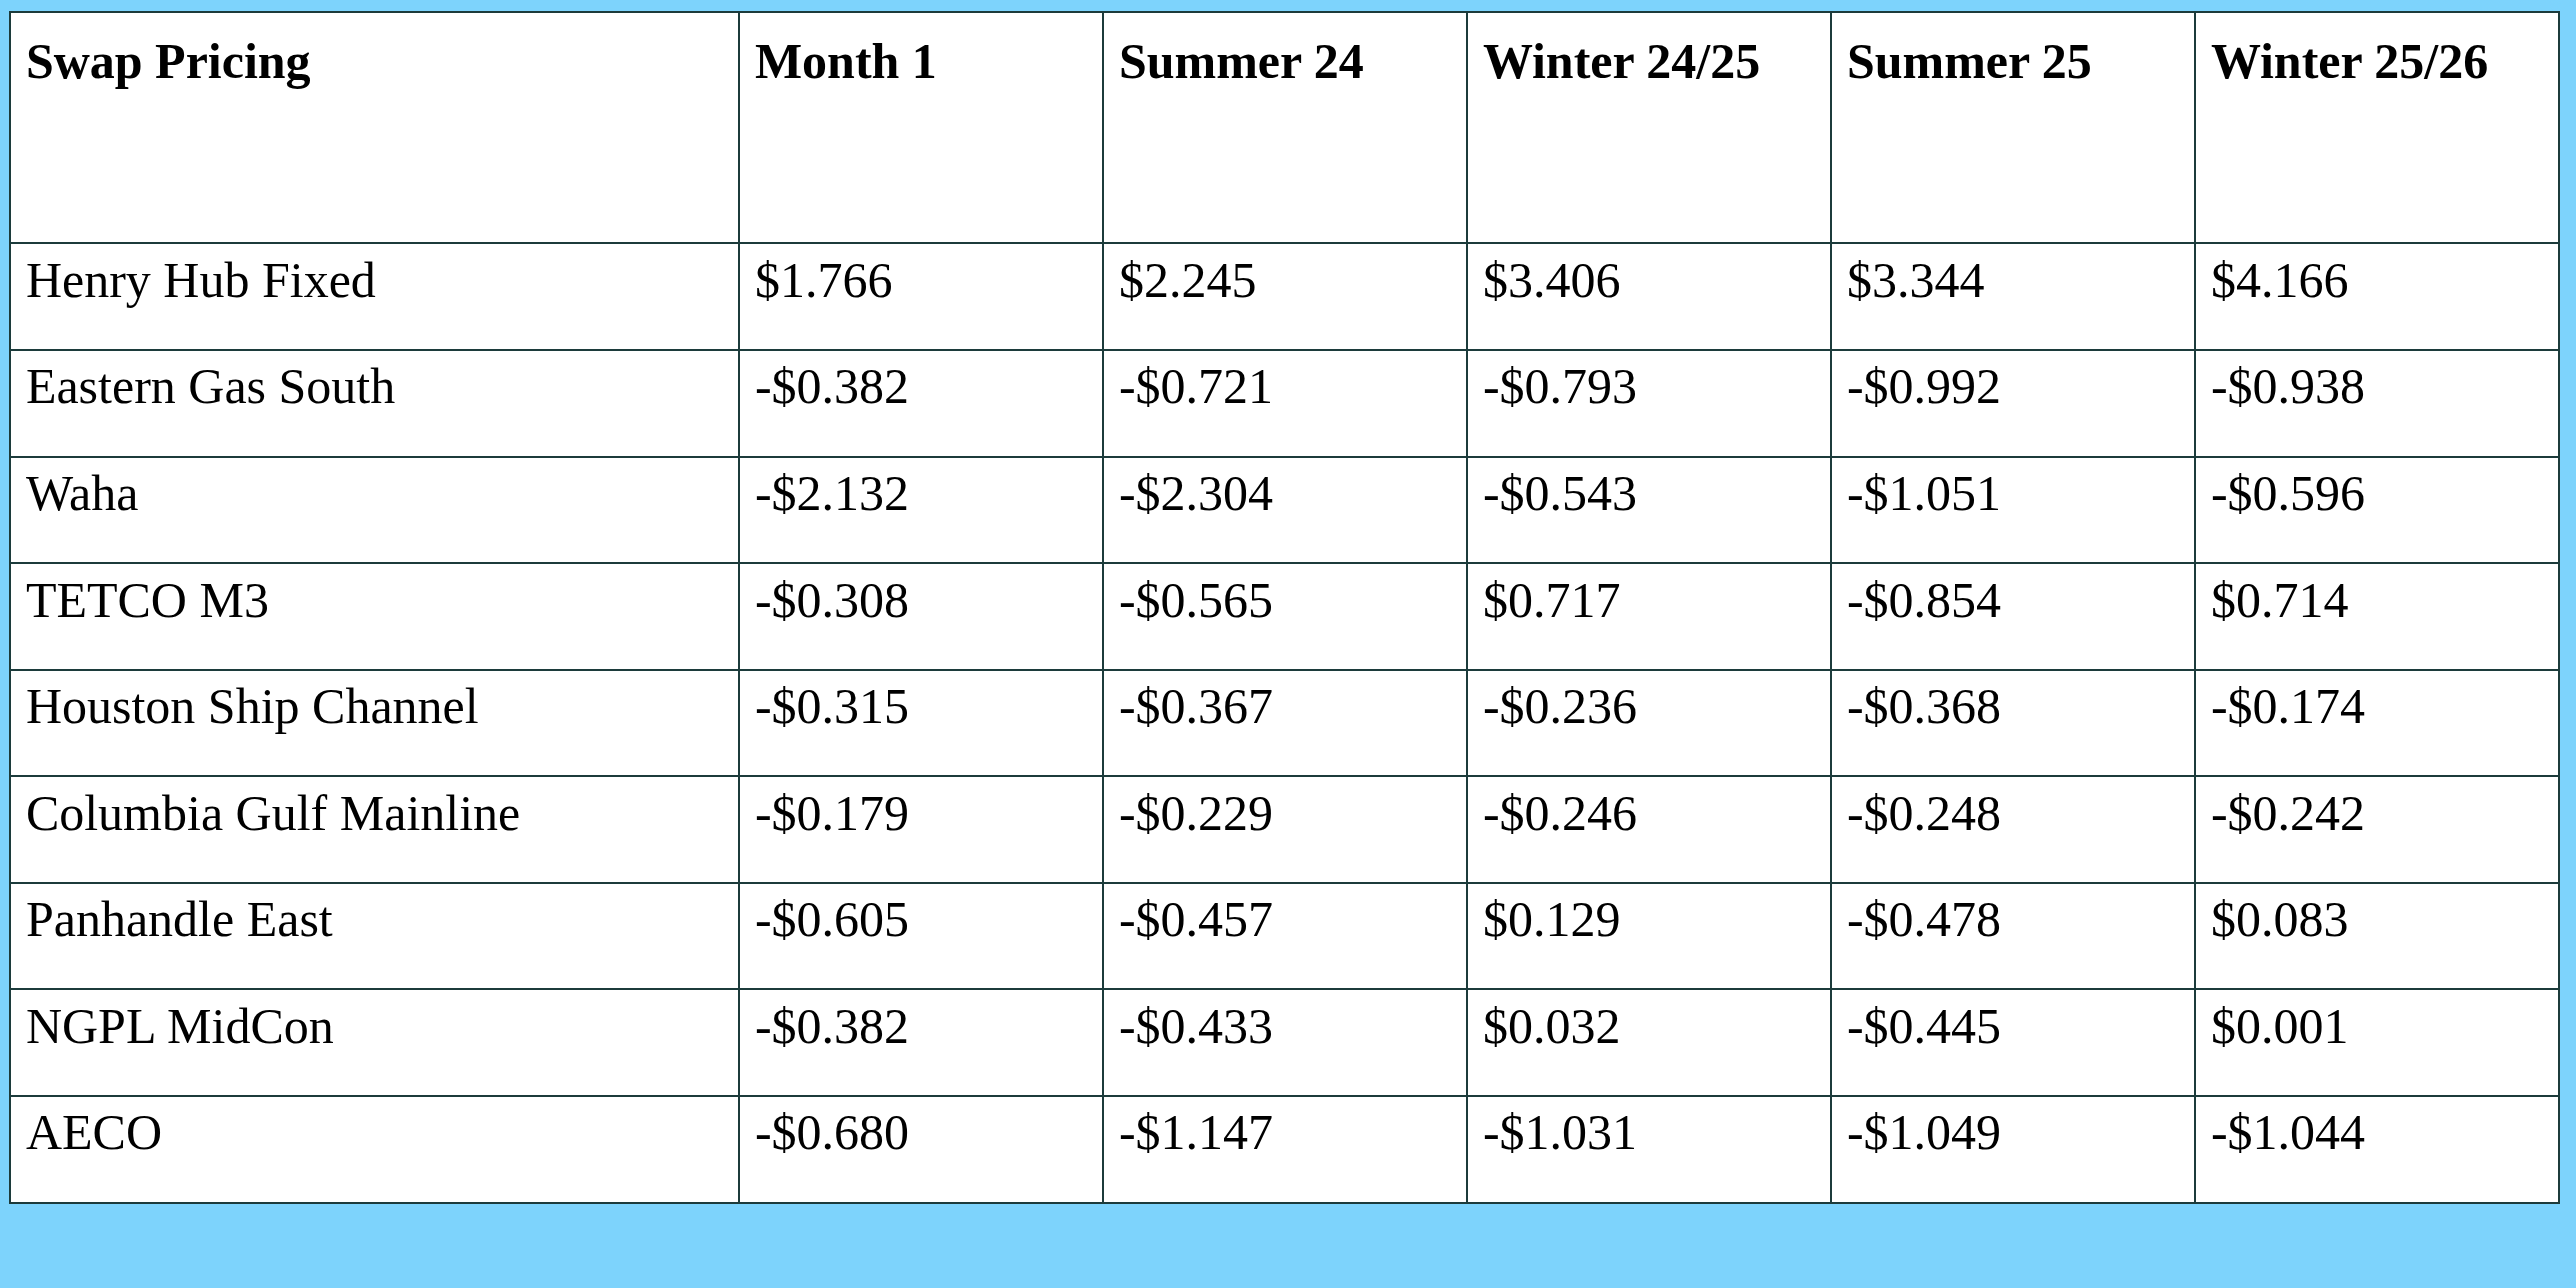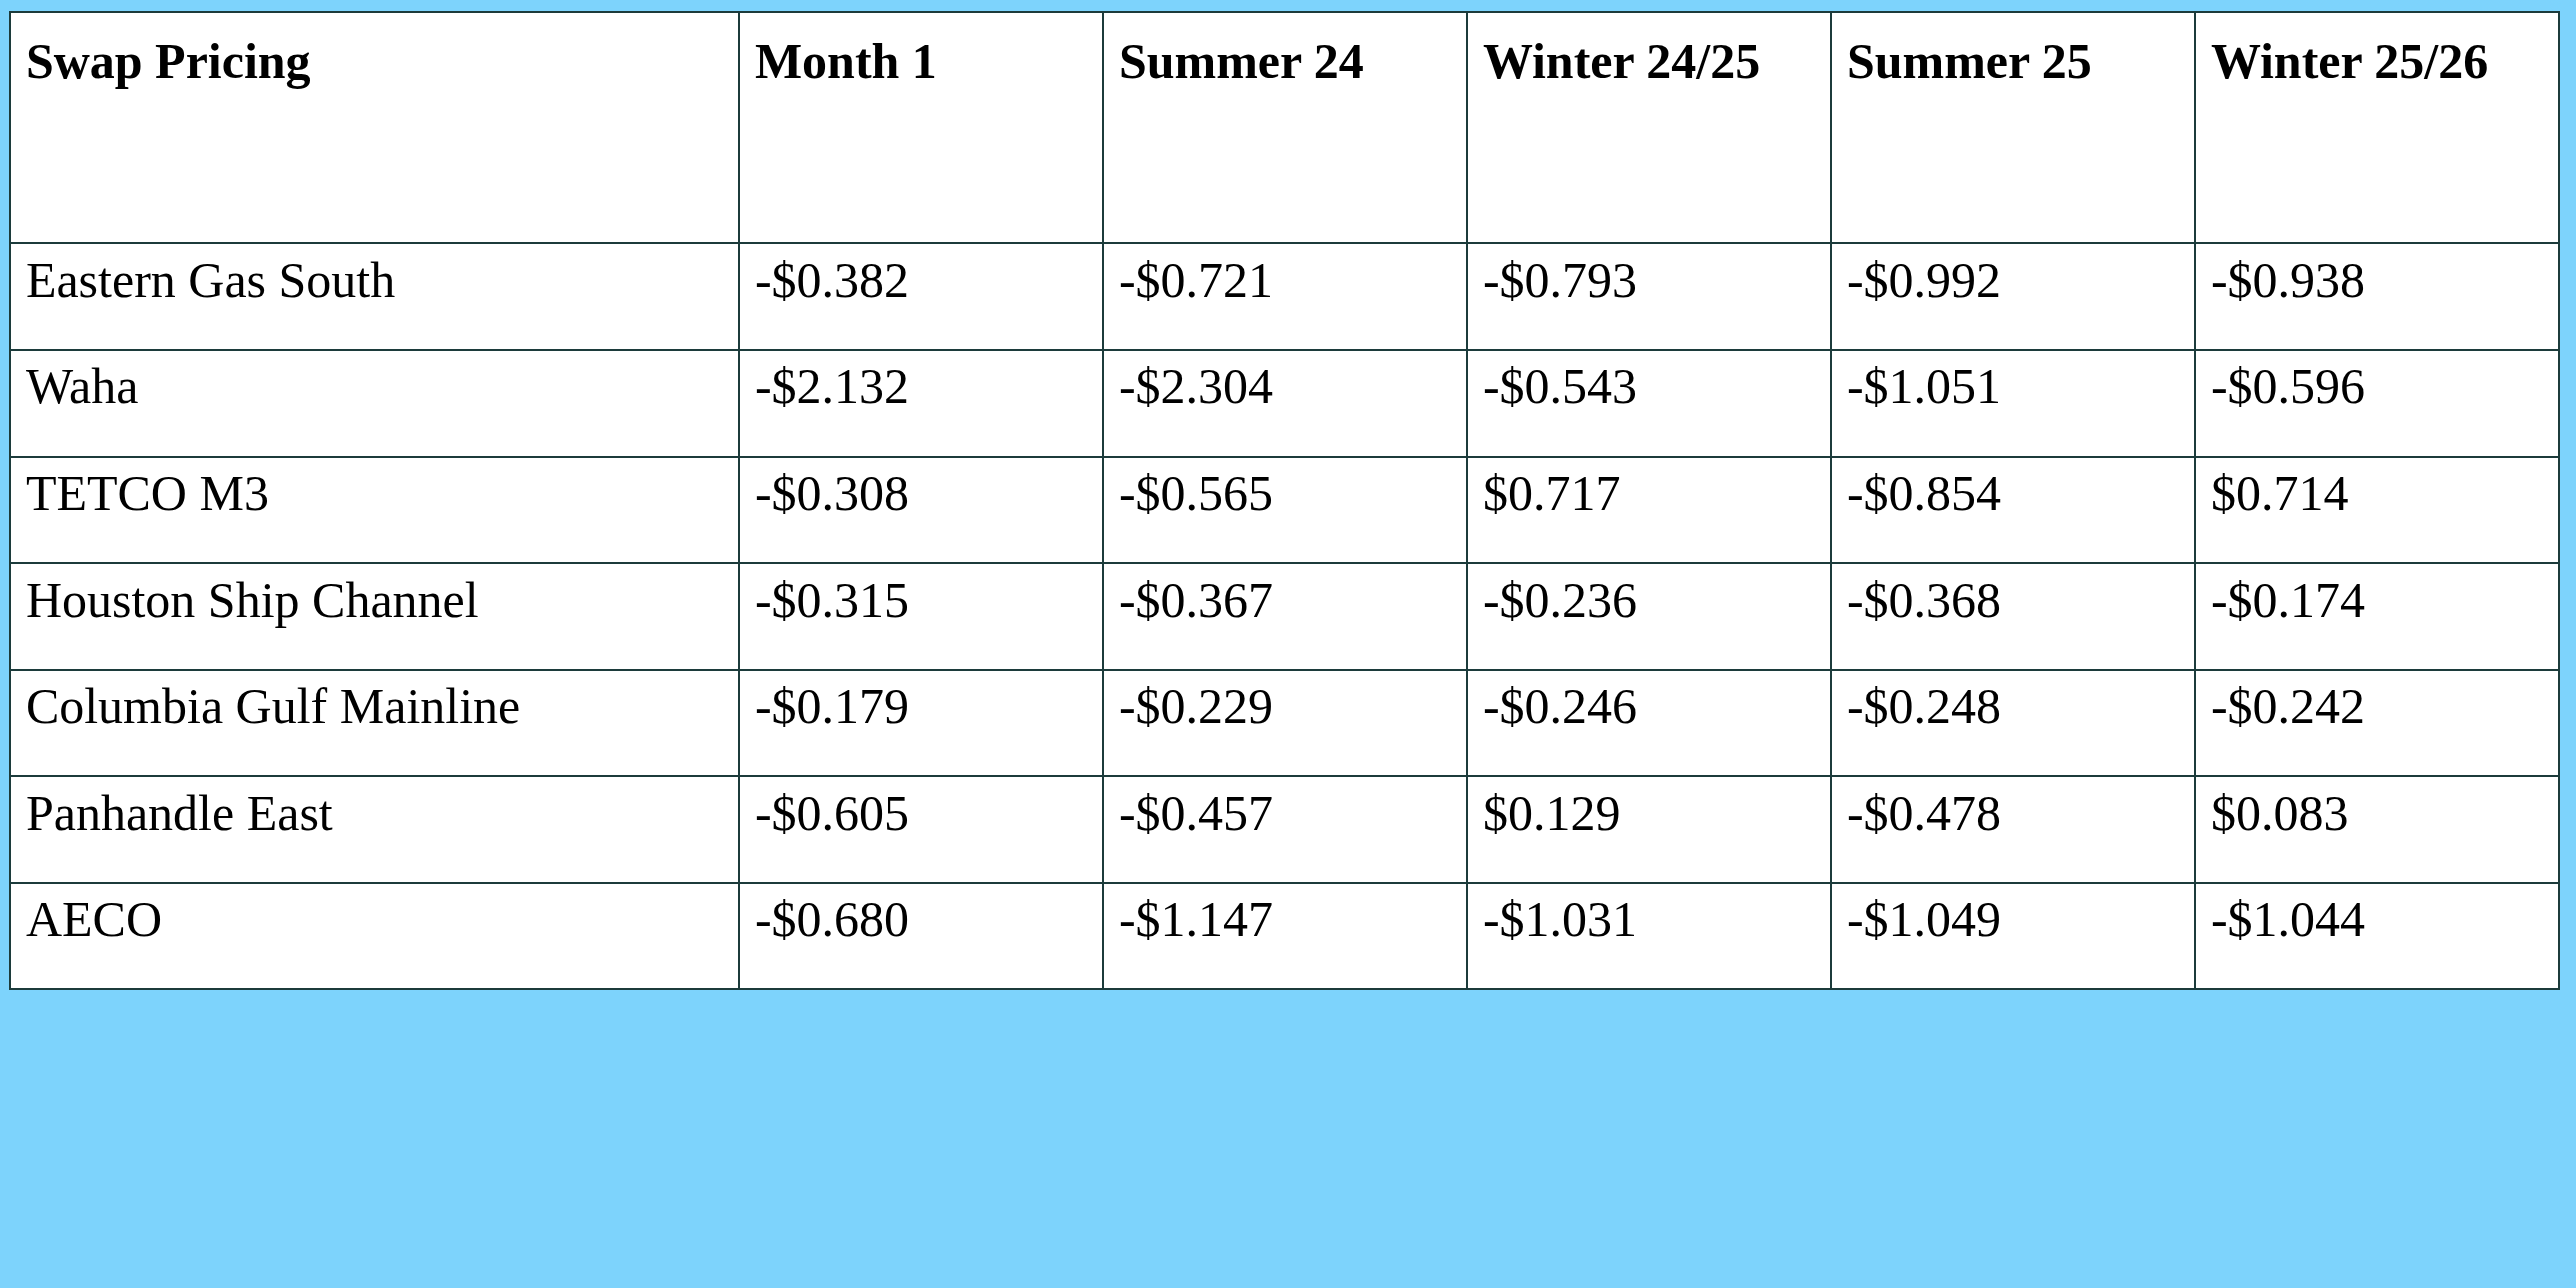--- a/index.html
+++ b/index.html
@@ -95,20 +95,28 @@
           <th>
               <span class="hdr-label">Summer 25</span>
             </th>
           <th>
               <span class="hdr-label">Winter 25/26</span>
             </th>
         </tr>
       </thead>
       <tbody>
         <tr>
+          <td>Henry Hub Fixed</td>
+          <td>$1.766</td>
+          <td>$2.245</td>
+          <td>$3.406</td>
+          <td>$3.344</td>
+          <td>$4.166</td>
+        </tr>
+        <tr>
           <td>Eastern Gas South</td>
           <td>-$0.382</td>
           <td>-$0.721</td>
           <td>-$0.793</td>
           <td>-$0.992</td>
           <td>-$0.938</td>
         </tr>
         <tr>
           <td>Waha</td>
           <td>-$2.132</td>
@@ -143,20 +151,28 @@
         </tr>
         <tr>
           <td>Panhandle East</td>
           <td>-$0.605</td>
           <td>-$0.457</td>
           <td>$0.129</td>
           <td>-$0.478</td>
           <td>$0.083</td>
         </tr>
         <tr>
+          <td>NGPL MidCon</td>
+          <td>-$0.382</td>
+          <td>-$0.433</td>
+          <td>$0.032</td>
+          <td>-$0.445</td>
+          <td>$0.001</td>
+        </tr>
+        <tr>
           <td>AECO</td>
           <td>-$0.680</td>
           <td>-$1.147</td>
           <td>-$1.031</td>
           <td>-$1.049</td>
           <td>-$1.044</td>
         </tr>
 
       </tbody>
     </table>

